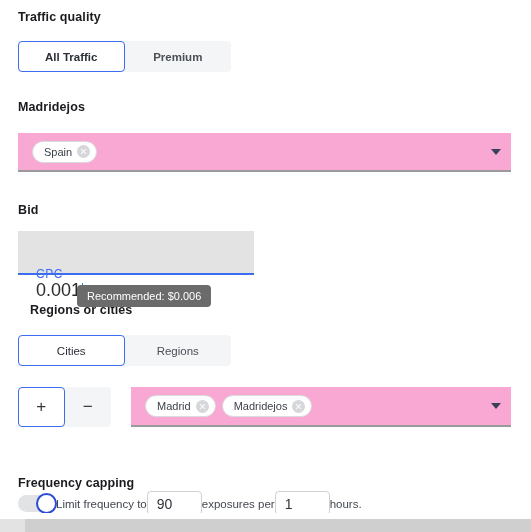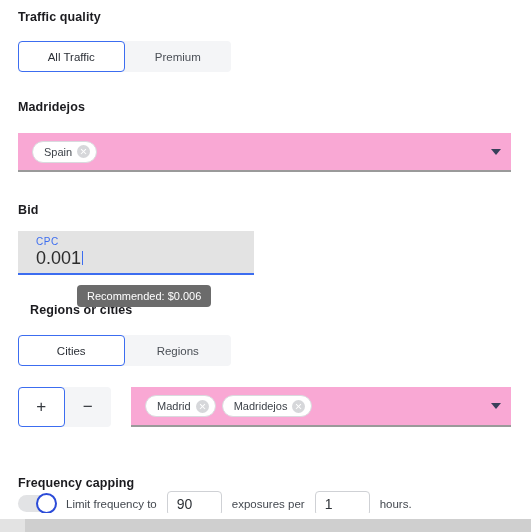--- a/index.html
+++ b/index.html
@@ -121,24 +121,25 @@
   
   .bidfield {
     width: 236px;
     height: 44px;
     background: #e3e3e3;
     border-bottom: 2px solid #3c6df0;
     padding: 5px 10px 0 18px;
     position: relative;
   }
   .bid-label {
-    font-size: 10px;
+    font-size: 12px;
     color: #3c6df0;
     letter-spacing: 0.6px;
     line-height: 12px;
+    margin-top: 32px;
   }
   .bid-value {
     font-size: 18px;
     color: #2c2c2c;
     line-height: 20px;
     display: flex;
     align-items: center;
   }
   .caret-bar {
     display: inline-block;
@@ -202,21 +203,20 @@
     width: 21px;
     height: 21px;
     border-radius: 50%;
     background: #ffffff;
     border: 2.4px solid #2b4bd8;
   }
 
   .freq-row {
     display: flex;
     align-items: center;
-    gap: 10px;
     font-size: 11.5px;
     color: #43484f;
   }
   .numbox {
     width: 55px;
     height: 25px;
     border: 1px solid #cfd1d5;
     border-radius: 4px;
     background: #ffffff;
     font-size: 14px;
@@ -261,21 +261,21 @@
 </style>
 </head>
 <body>
 
 <div class="page">
 
   <div style="position:absolute; left:18px; top:10px;">
     <div class="section-title">Traffic quality</div>
   </div>
 
-  <div class="segmented" style="position:absolute; left:18px; top:41px;">
+  <div class="segmented" style="position:absolute; left:18px; top:41px;font-weight:bold;">
     <div class="seg-btn active">All Traffic</div>
     <div class="seg-btn">Premium</div>
   </div>
 
   <div style="position:absolute; left:18px; top:100px;">
     <div class="section-title">Madridejos</div>
   </div>
 
   <div class="tagfield" style="position:absolute; left:18px; top:133px; width:493px;">
     <div class="tags">

